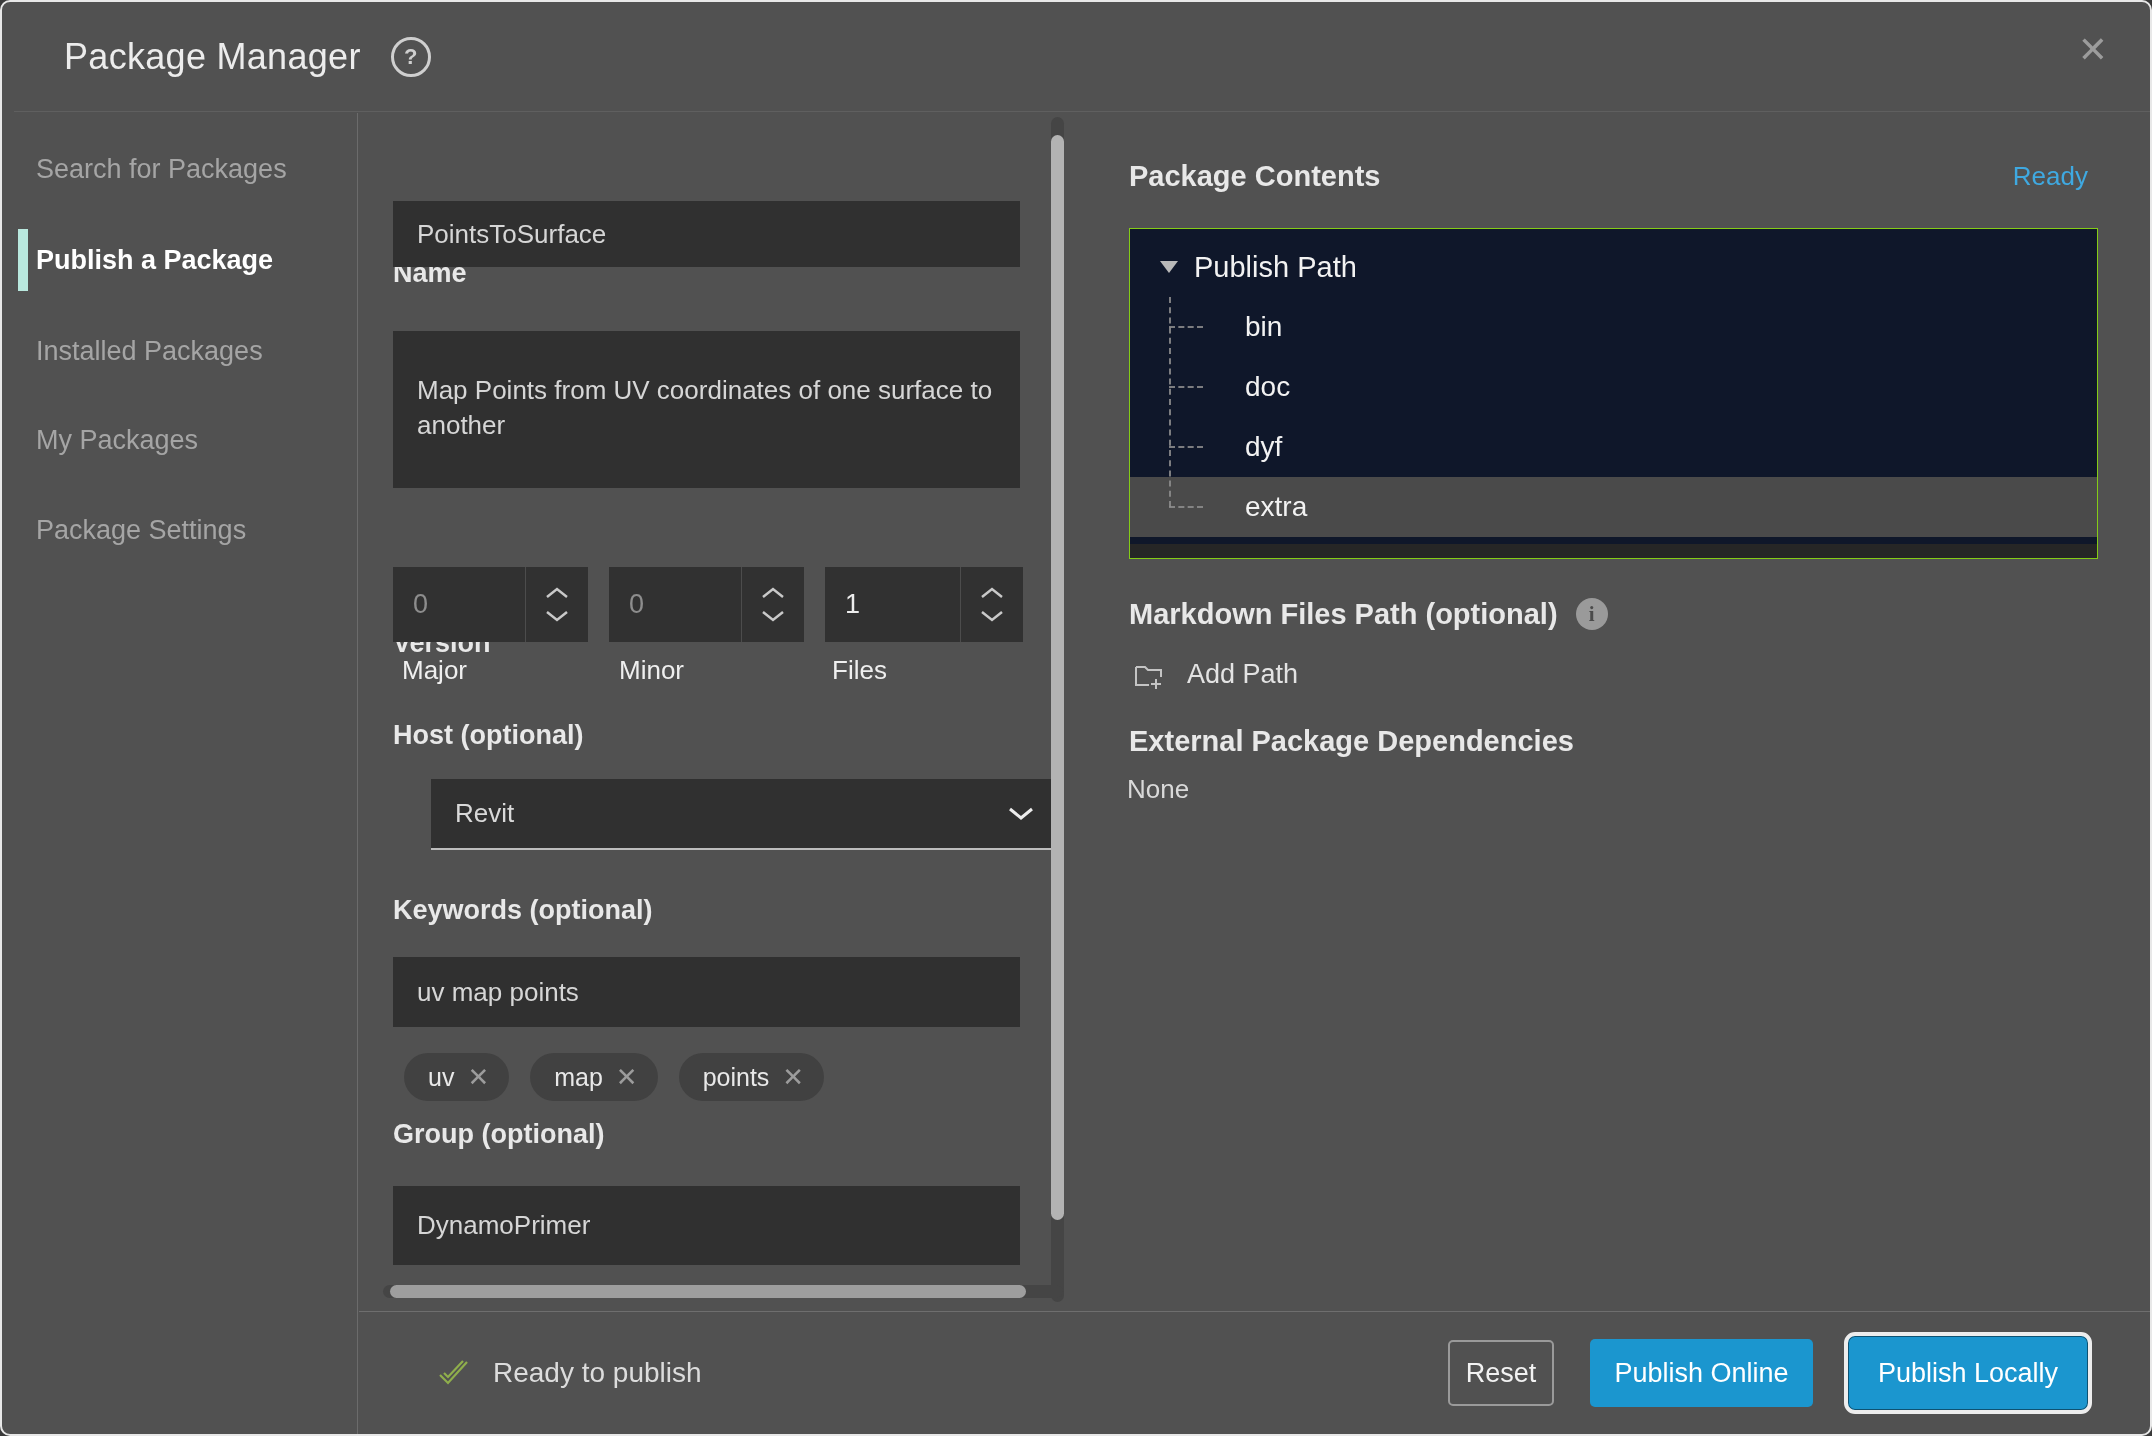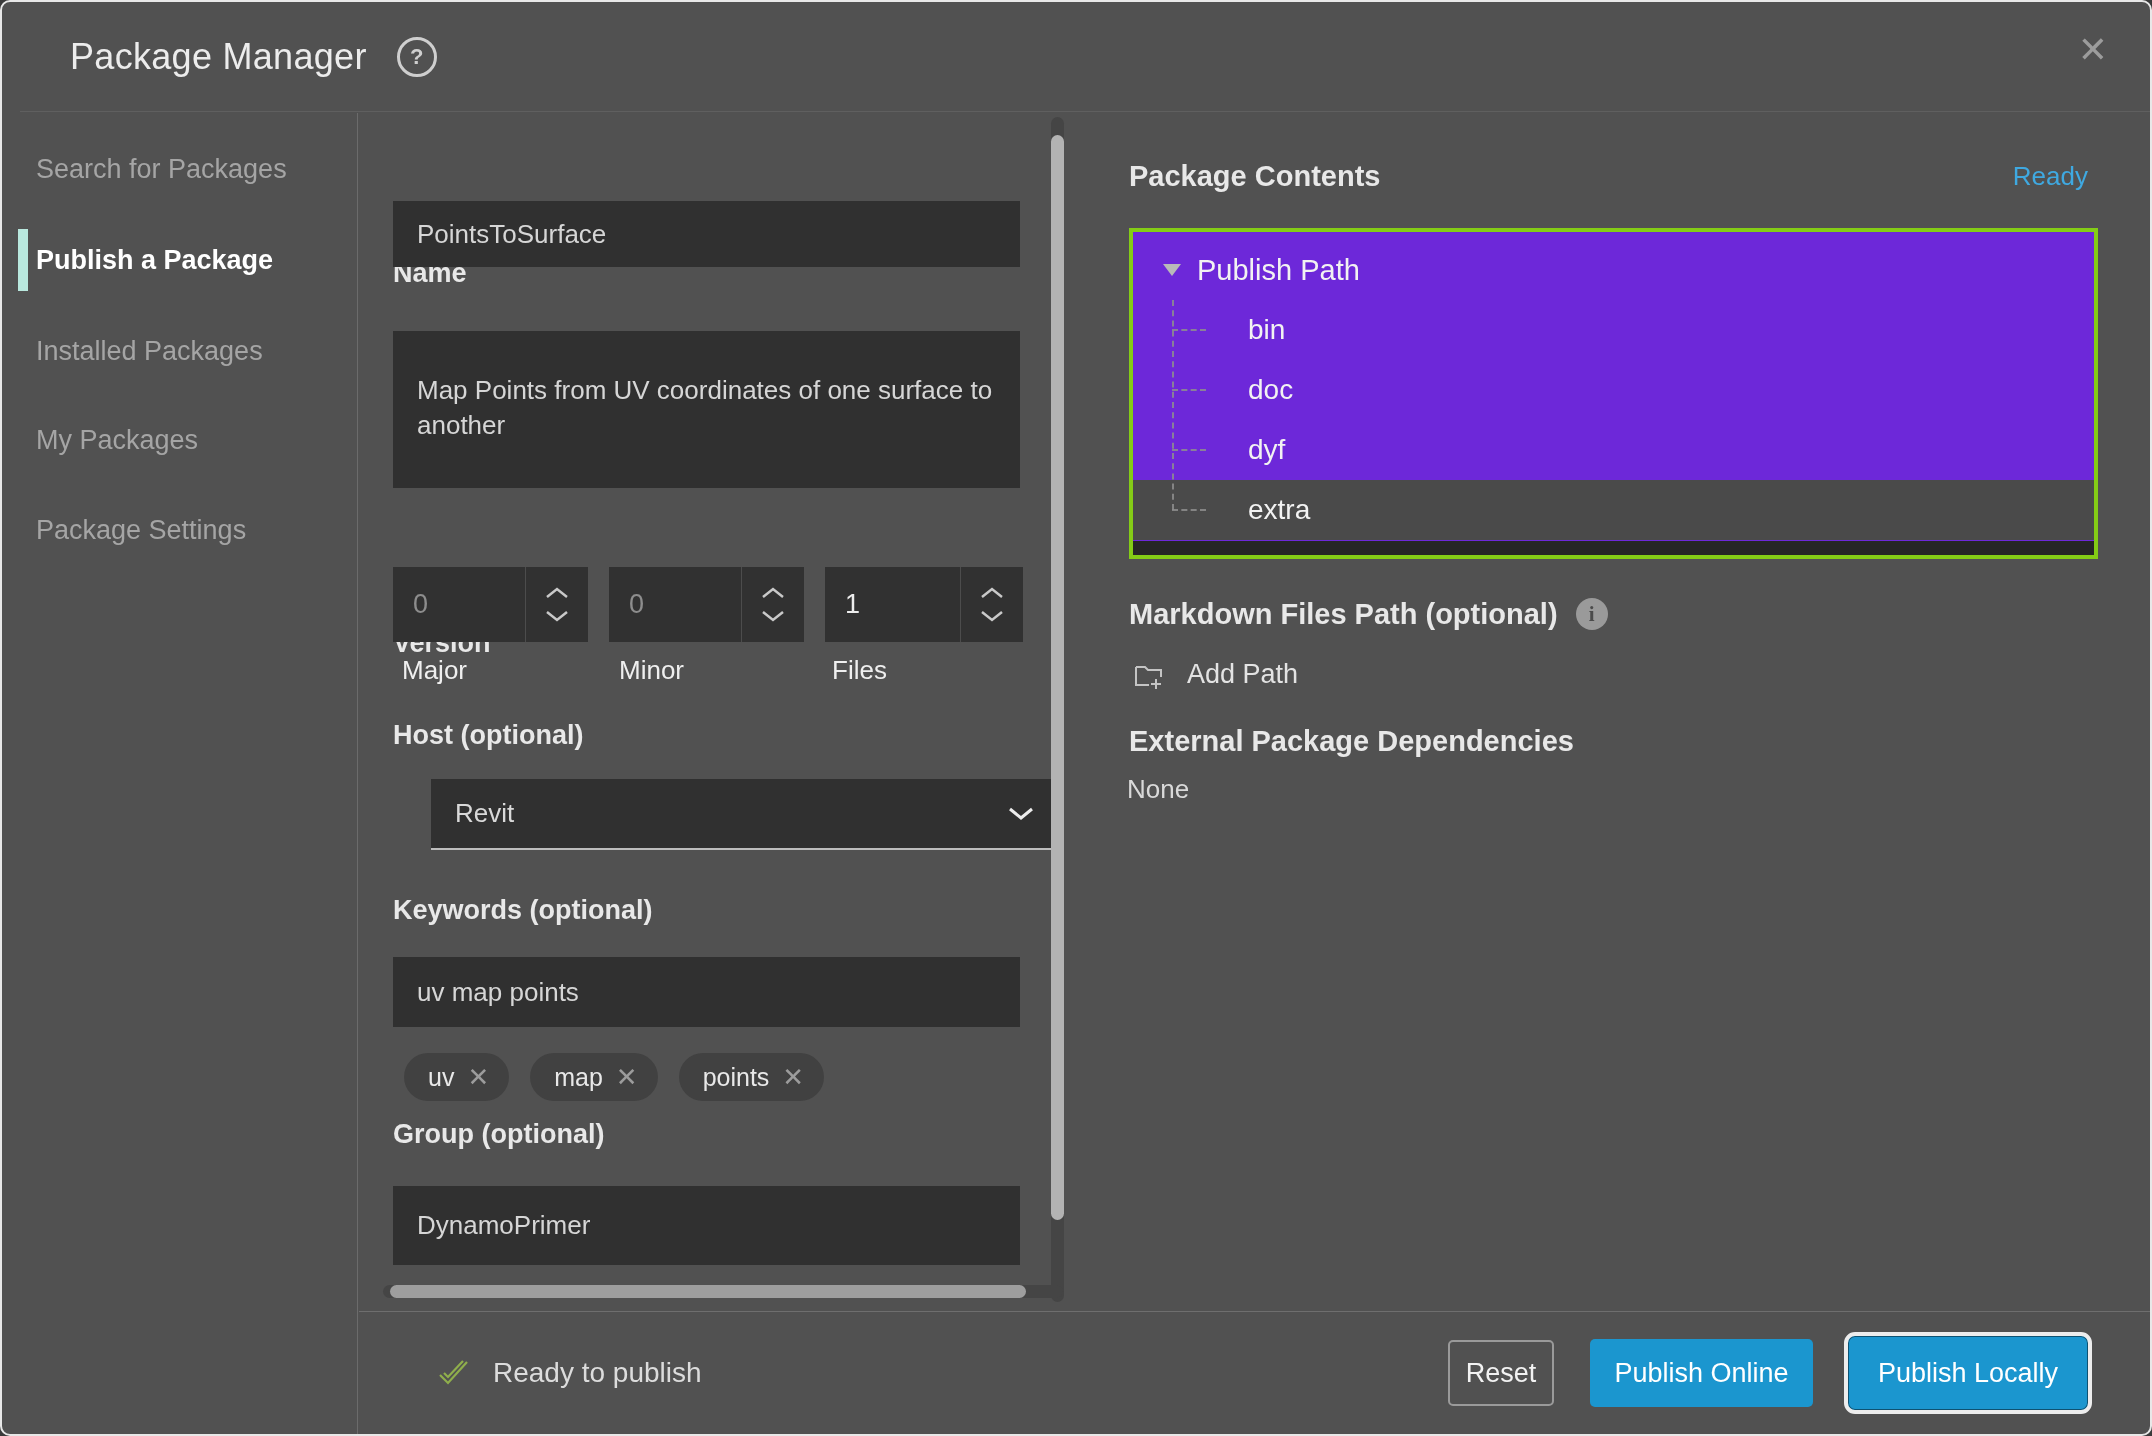--- a/index.html
+++ b/index.html
@@ -2,21 +2,21 @@
 <html><head>
 <meta charset="utf-8">
 <style>
   html,body{margin:0;padding:0;background:#3a3a3a;}
   #window{
     position:relative;width:2152px;height:1436px;box-sizing:border-box;
     background:#515151;border:2px solid #e8e8e8;border-radius:10px;overflow:hidden;
     font-family:"Liberation Sans",sans-serif;color:#e8e8e8;
   }
   
-  #titlebar{position:absolute;left:18px;top:0;right:0;height:110px;border-bottom:1px solid #5f5f5f;
+  #titlebar{position:absolute;left:12px;top:0;right:0;height:110px;border-bottom:1px solid #5f5f5f;
     display:flex;align-items:center;padding-left:50px;box-sizing:border-box;}
   #dialog-title{font-size:36px;font-weight:400;color:#ececec;margin:0;letter-spacing:.3px;}
   .help-badge{margin-left:30px;width:34px;height:34px;border:3px solid #cfcfcf;border-radius:50%;
     display:flex;align-items:center;justify-content:center;font-size:22px;font-weight:700;color:#cfcfcf;cursor:pointer;}
   .close-x{position:absolute;right:42px;top:30px;font-size:36px;color:#9c9c9c;cursor:pointer;line-height:1;}
   
   #sidebar{position:absolute;left:0;top:111px;bottom:0;width:356px;border-right:1px solid #6b6b6b;box-sizing:border-box;}
   .side-item{position:absolute;left:34px;font-size:27px;line-height:34px;color:#a5a5a5;white-space:nowrap;cursor:pointer;}
   .side-item.active{color:#ffffff;font-weight:700;}
   .accent-bar{position:absolute;left:16px;top:116px;width:10px;height:62px;background:#b9e8de;}
@@ -44,22 +44,22 @@
   .pill .x{color:#9c9c9c;font-size:26px;cursor:pointer;line-height:1;}
   
   .vtrack{position:absolute;left:692px;top:4px;width:13px;height:1185px;background:#454545;border-radius:7px;}
   .vthumb{position:absolute;left:0;top:18px;width:13px;height:1085px;background:#b3b3b3;border-radius:7px;cursor:pointer;}
   .htrack{position:absolute;left:24px;top:1172px;width:680px;height:13px;background:#454545;border-radius:7px;}
   .hthumb{position:absolute;left:7px;top:0;width:636px;height:13px;background:#9e9e9e;border-radius:7px;cursor:pointer;}
   
   #right-col{position:absolute;left:1076px;top:111px;right:0;height:1202px;}
   .rheading{position:absolute;left:51px;font-size:29px;font-weight:700;color:#e8e8e8;line-height:36px;white-space:nowrap;}
   .edit-link{position:absolute;right:62px;top:48px;font-size:26px;color:#3fa9e1;cursor:pointer;}
-  .treebox{position:absolute;left:51px;top:115px;width:969px;height:331px;background:#6d28d9;
-    border:4px solid #84cc16;box-sizing:border-box;overflow:hidden;}
+  .treebox{position:absolute;left:51px;top:115px;width:969px;height:331px;background:#0f172a;
+    border:1px solid #84cc16;box-sizing:border-box;overflow:hidden;}
   .trow{position:absolute;left:0;right:0;height:60px;display:flex;align-items:center;font-size:28px;color:#f2f2f2;cursor:pointer;}
   .trow.root{font-size:29px;padding-left:30px;gap:16px;}
   .trow.child{padding-left:115px;}
   .tri{width:0;height:0;border-left:9px solid transparent;border-right:9px solid transparent;border-top:12px solid #b9b9b9;cursor:pointer;}
   .sel-row{position:absolute;left:0;right:0;top:248px;height:60px;background:#4a4a4a;}
   .tree-strip{position:absolute;left:0;right:0;bottom:0;height:14px;background:#262626;}
   .vguide{position:absolute;left:39px;top:68px;height:210px;width:0;border-left:2px dashed #8f8f8f;opacity:.85;}
   .stub{position:absolute;left:39px;width:34px;height:0;border-top:2px dashed #8f8f8f;opacity:.85;}
   .mdrow{position:absolute;left:51px;display:flex;align-items:center;gap:18px;}
   .info-badge{width:32px;height:32px;border-radius:50%;background:#9a9a9a;color:#4b4b4b;

